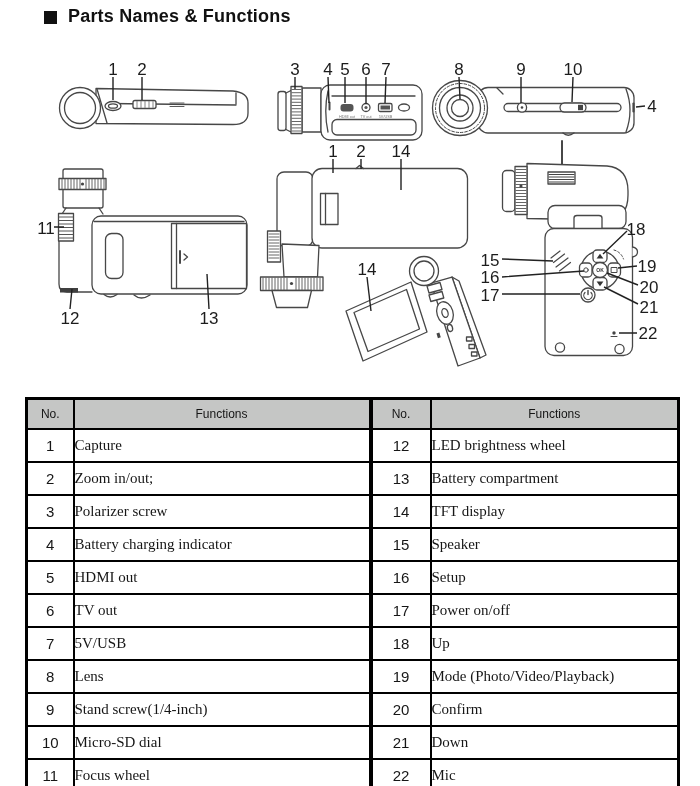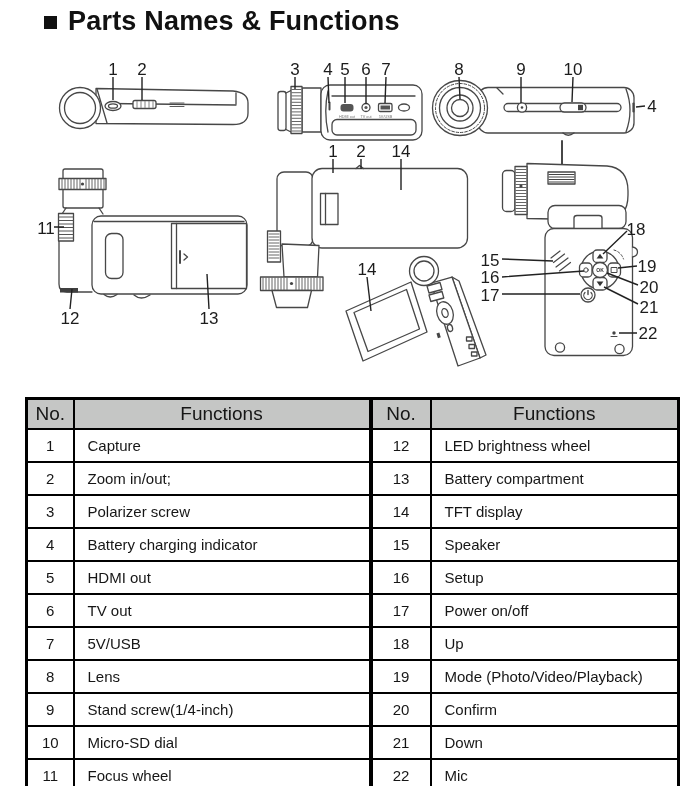--- a/index.html
+++ b/index.html
@@ -1,35 +1,35 @@
 <!DOCTYPE html>
 <html><head>
 <meta charset="utf-8">
 <style>
   html,body{margin:0;padding:0;background:#fff;}
   .page{position:relative;width:700px;height:786px;background:#fff;overflow:hidden;
         font-family:"Liberation Sans","DejaVu Sans",sans-serif;color:#111;}
   
   .title-row{position:absolute;left:44px;top:6px;display:flex;align-items:center;gap:11px;}
   .bullet{width:13px;height:13px;background:#111;margin-top:2px;}
-  .page-title{font-size:27px;font-weight:bold;letter-spacing:.2px;color:#111;}
+  .page-title{font-size:18px;font-weight:bold;letter-spacing:.2px;color:#111;}
   
   .figure-area{position:absolute;left:0;top:52px;width:700px;height:340px;}
   .figure-area svg{position:absolute;left:0;top:0;}
   .co{position:absolute;transform:translate(-50%,-50%);font-size:17px;color:#1c1c1c;
       white-space:nowrap;line-height:1;}
   
   .parts-table{position:absolute;left:25px;top:397px;width:652px;border-collapse:collapse;
                border:3px solid #000;table-layout:fixed;}
-  .parts-table th{background:#c5c6c5;font-weight:normal;font-size:19px;height:26px;
+  .parts-table th{background:#c5c6c5;font-weight:normal;font-size:12px;height:26px;
                   border:2px solid #000;text-align:center;color:#161616;}
   .parts-table td{border:2px solid #000;height:29px;font-size:15px;color:#161616;
                   overflow:hidden;white-space:nowrap;}
   .parts-table td.no{text-align:center;}
-  .parts-table td.fn{padding-left:13px;text-align:left;}
+  .parts-table td.fn{padding-left:0;text-align:left;font-family:Liberation Serif, serif;}
   .colsep{border-left:4px solid #000 !important;}
 </style>
 </head>
 <body>
 
 <div class="page">
 
   <div class="title-row">
     <span class="bullet"></span>
     <span class="page-title">Parts Names &amp; Functions</span>

